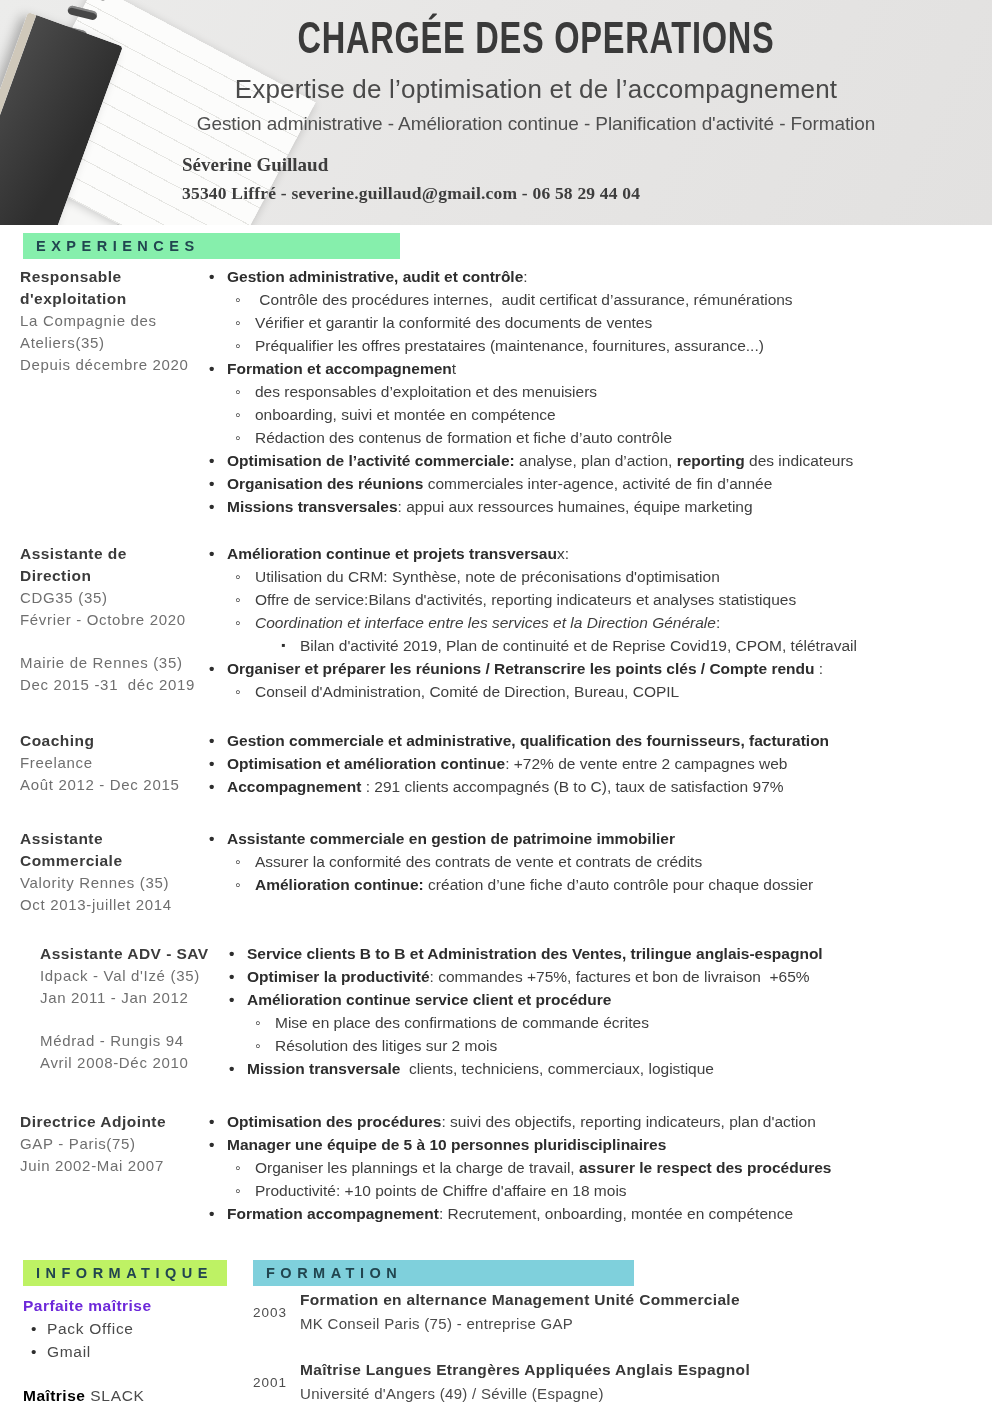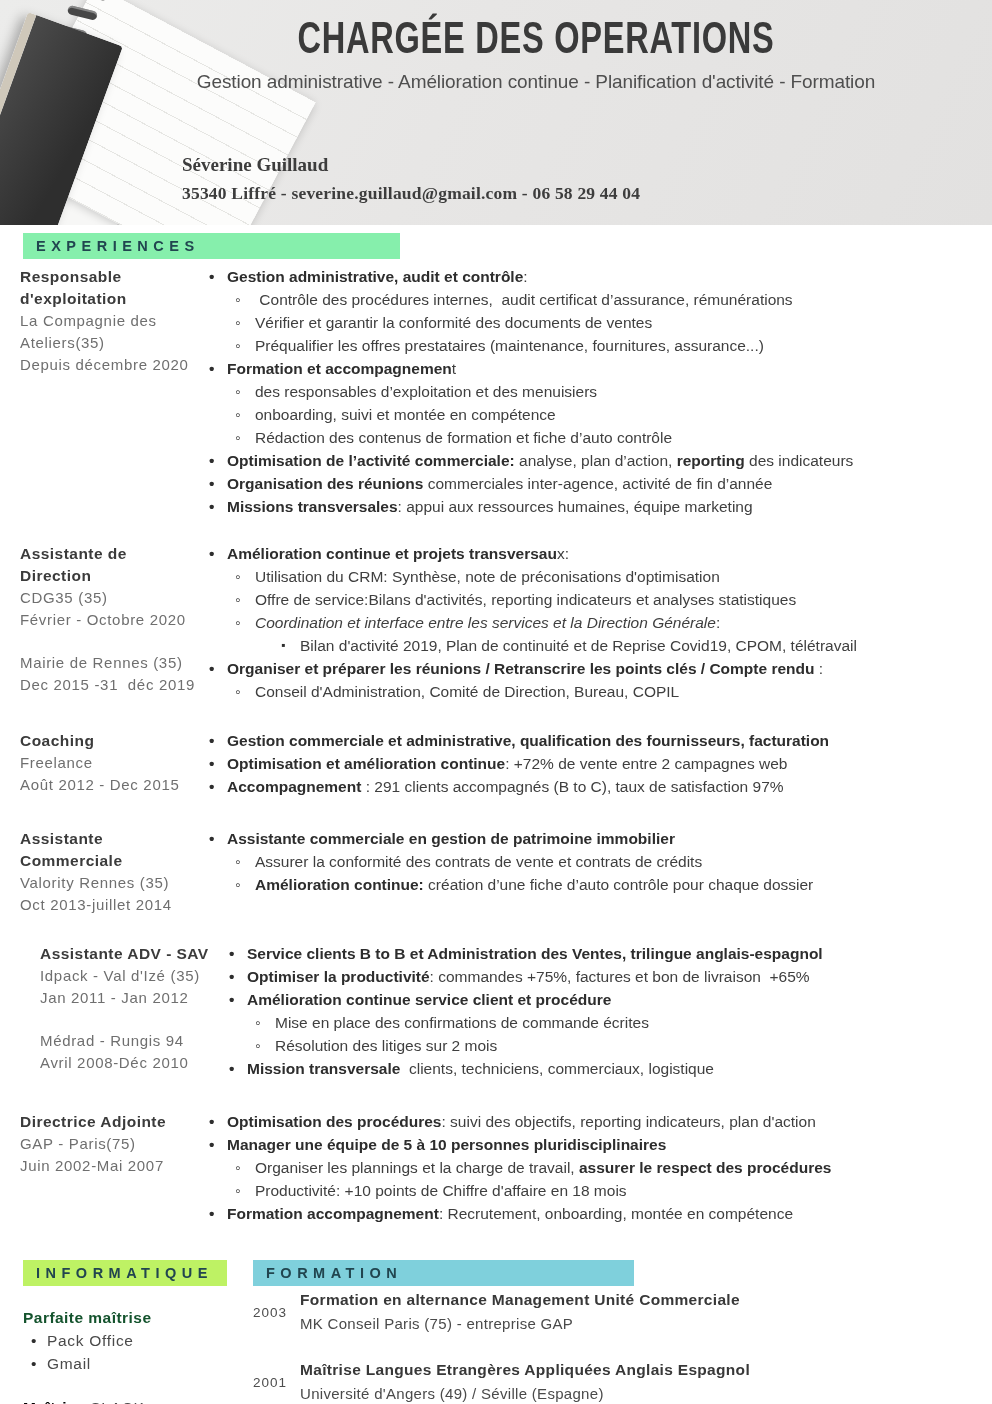--- a/index.html
+++ b/index.html
@@ -68,21 +68,21 @@
   .bullet.l3::before{content:"\25AA";position:absolute;left:79px;color:#2e2e2e;font-size:12px;}
   .seg-b{font-weight:700;color:#2d2d2d;}
   .seg-r{color:#3f3f3f;}
   .seg-i{font-style:italic;color:#3f3f3f;text-align:center;}
   
   .bottom{display:flex;margin-top:35px;padding-left:23px;}
   .bottom-left{width:230px;flex:none;}
   .banner-informatique{width:204px;}
   .banner-formation{width:381px;}
   .bottom-right{flex:1;}
-  .info-head{margin-top:20px;font-size:15.5px;font-weight:700;color:#14532d;line-height:23px;letter-spacing:.03em;}
+  .info-head{margin-top:8px;font-size:15.5px;font-weight:700;color:#6d28d9;line-height:23px;letter-spacing:.03em;}
   .info-item{position:relative;padding-left:24px;font-size:15.5px;color:#4a4a4a;line-height:23px;letter-spacing:.045em;}
   .info-item::before{content:"\2022";position:absolute;left:8px;color:#2e2e2e;}
   .info-maitrise{margin-top:21px;font-size:15.5px;line-height:23px;}
   .info-maitrise .lbl{font-weight:700;color:#000000;letter-spacing:.03em;}
   .info-maitrise .val{color:#4a4a4a;letter-spacing:.045em;}
   .form-row{display:flex;margin-top:3px;}
   .form-row + .form-row{margin-top:24px;}
   .form-year{width:47px;flex:none;font-size:13.5px;color:#4d4d4d;letter-spacing:1px;padding-top:16px;}
   .form-title{font-size:15.5px;font-weight:700;color:#383838;line-height:22px;letter-spacing:.02em;}
   .form-detail{font-size:15px;color:#4a4a4a;line-height:22px;margin-top:2px;letter-spacing:.02em;}
@@ -99,20 +99,21 @@
       <div class="spiral-ring"></div>
       <div class="spiral-ring"></div>
       <div class="spiral-ring"></div>
       <div class="spiral-ring"></div>
       <div class="spiral-ring"></div>
     </div>
   </div>
   <div class="photo-planner"></div>
   <div class="header-text">
     <div class="cv-title">CHARGÉE DES OPERATIONS</div>
+    <div class="cv-subtitle">Expertise de l’optimisation et de l’accompagnement</div>
     <div class="cv-tagline">Gestion administrative - Amélioration continue - Planification d'activité - Formation</div>
   </div>
   <div class="id-block">
     <div class="id-name">Séverine Guillaud</div>
     <div class="id-contact">35340 Liffré - severine.guillaud@gmail.com - 06 58 29 44 04</div>
   </div>
 </div>
 
 <div class="banner banner-experiences" style="background: #86efac;">EXPERIENCES</div>
 <div class="exp-wrap" id="exp-list">

